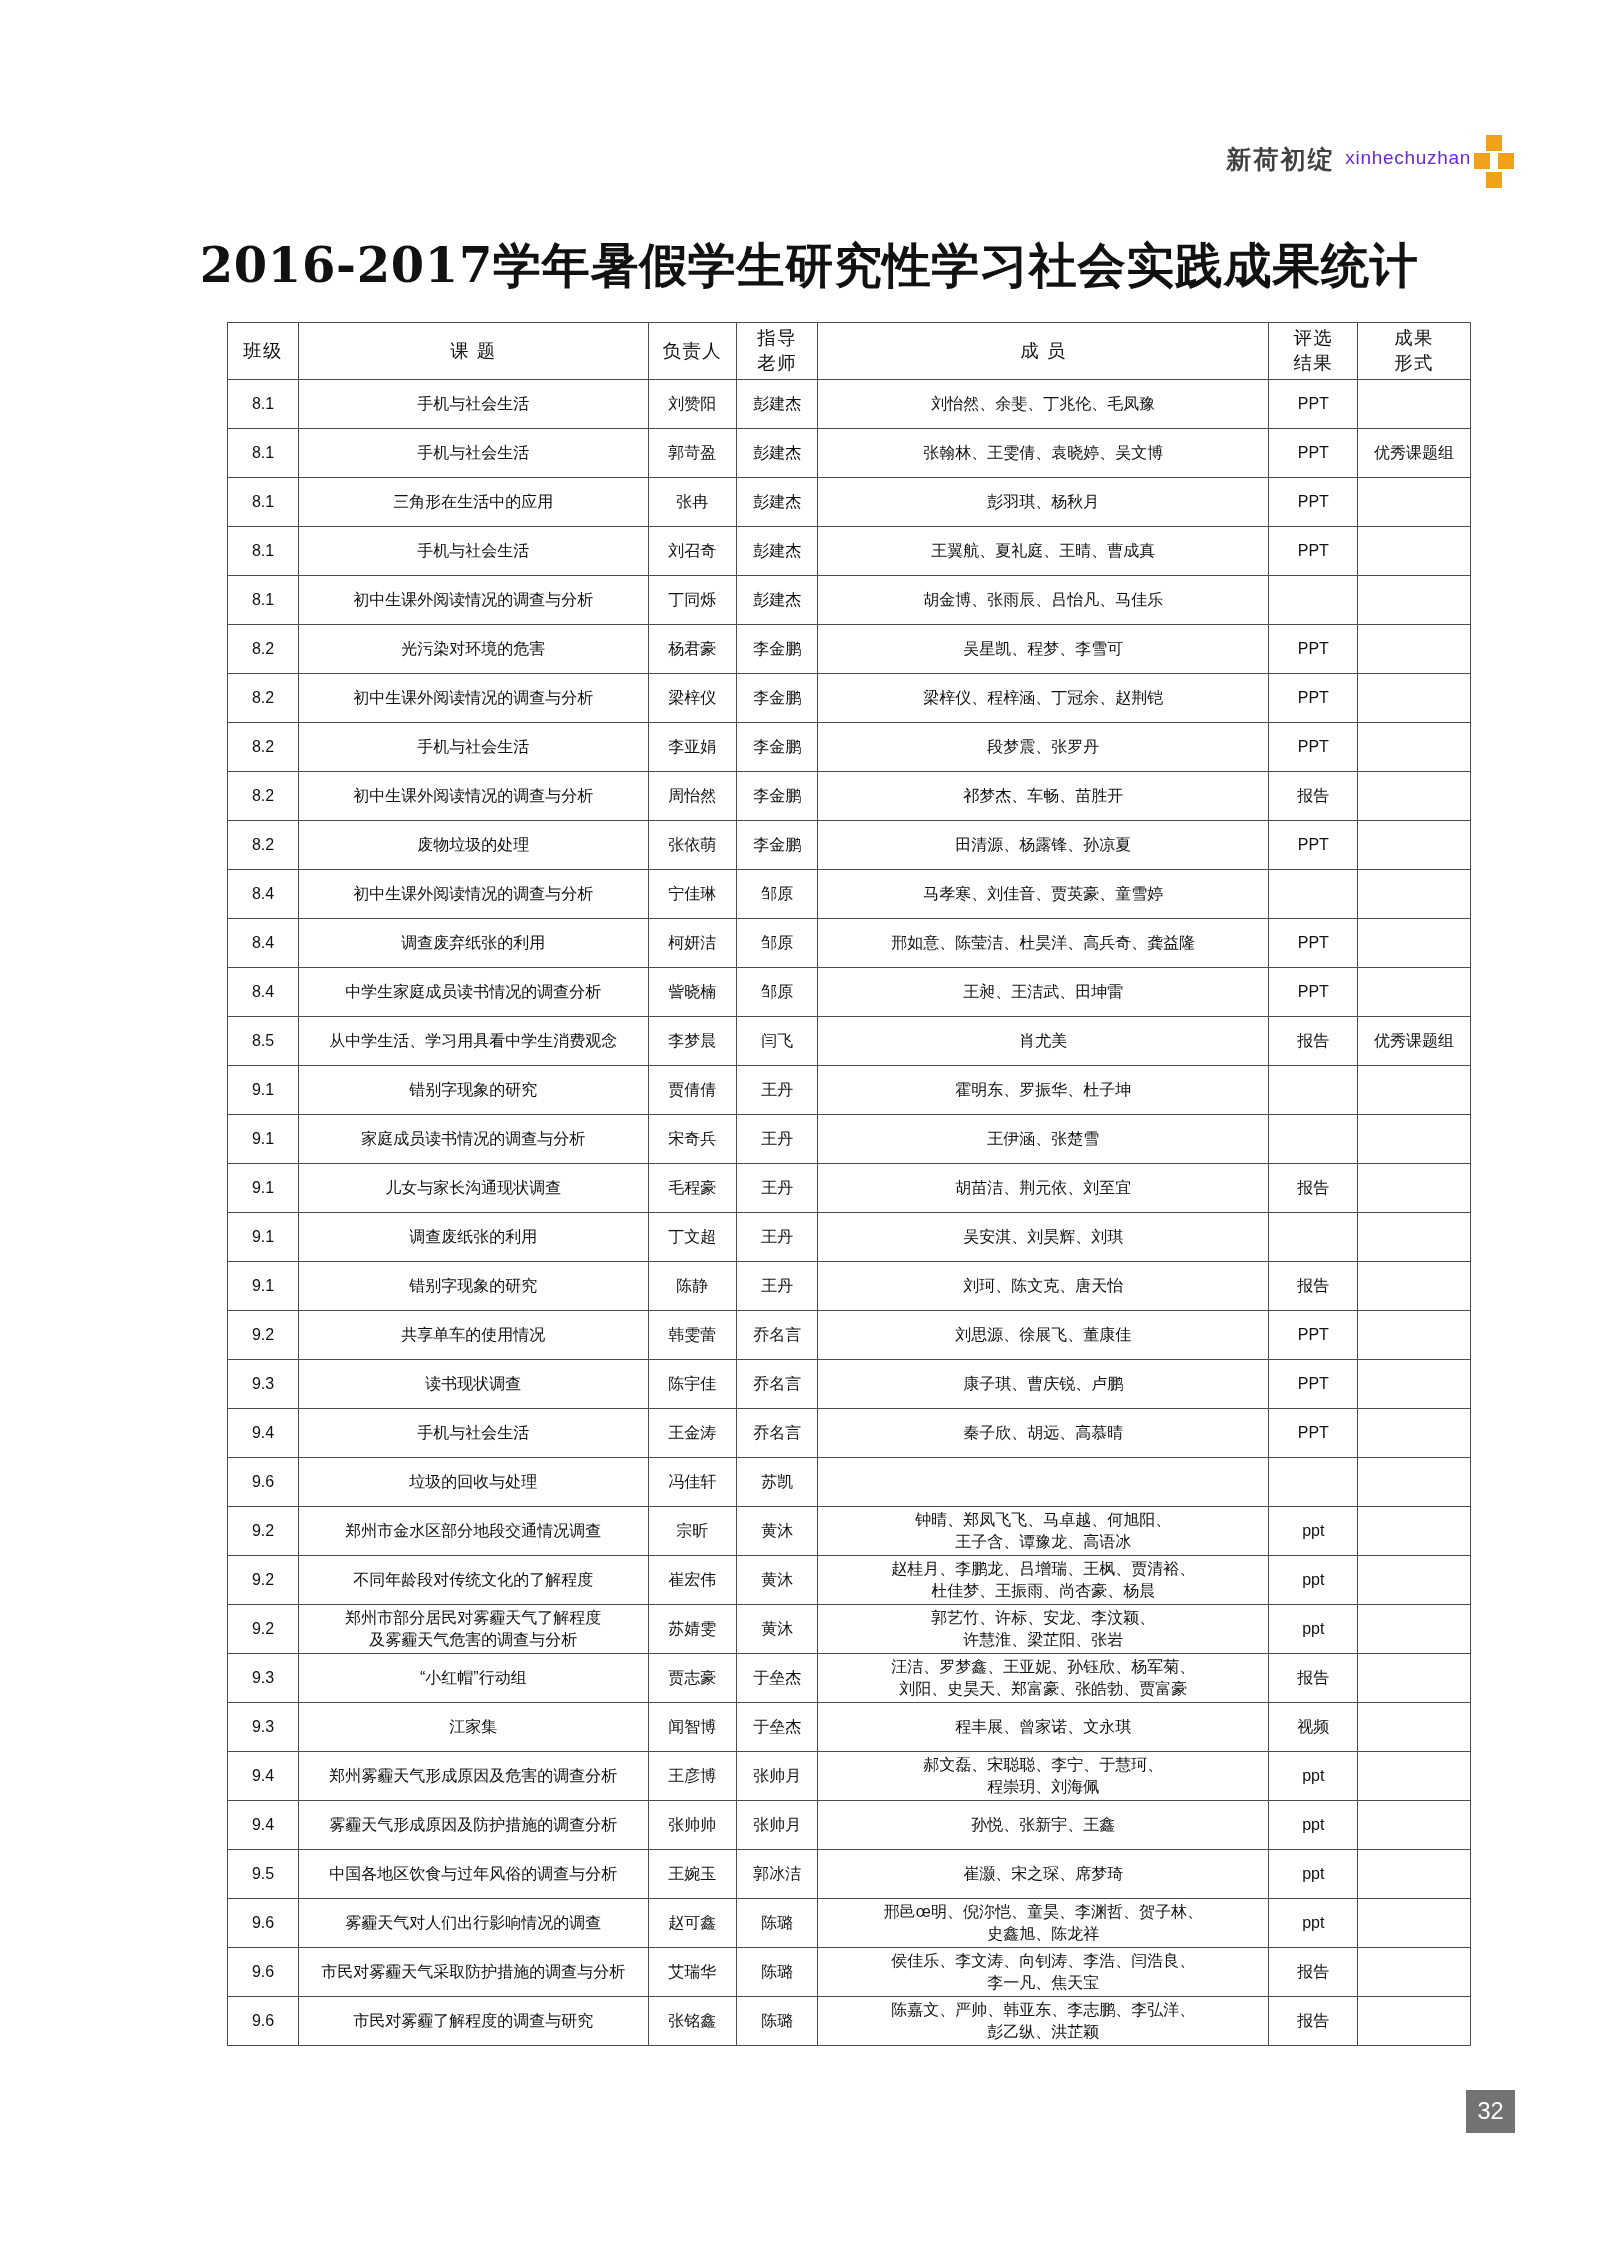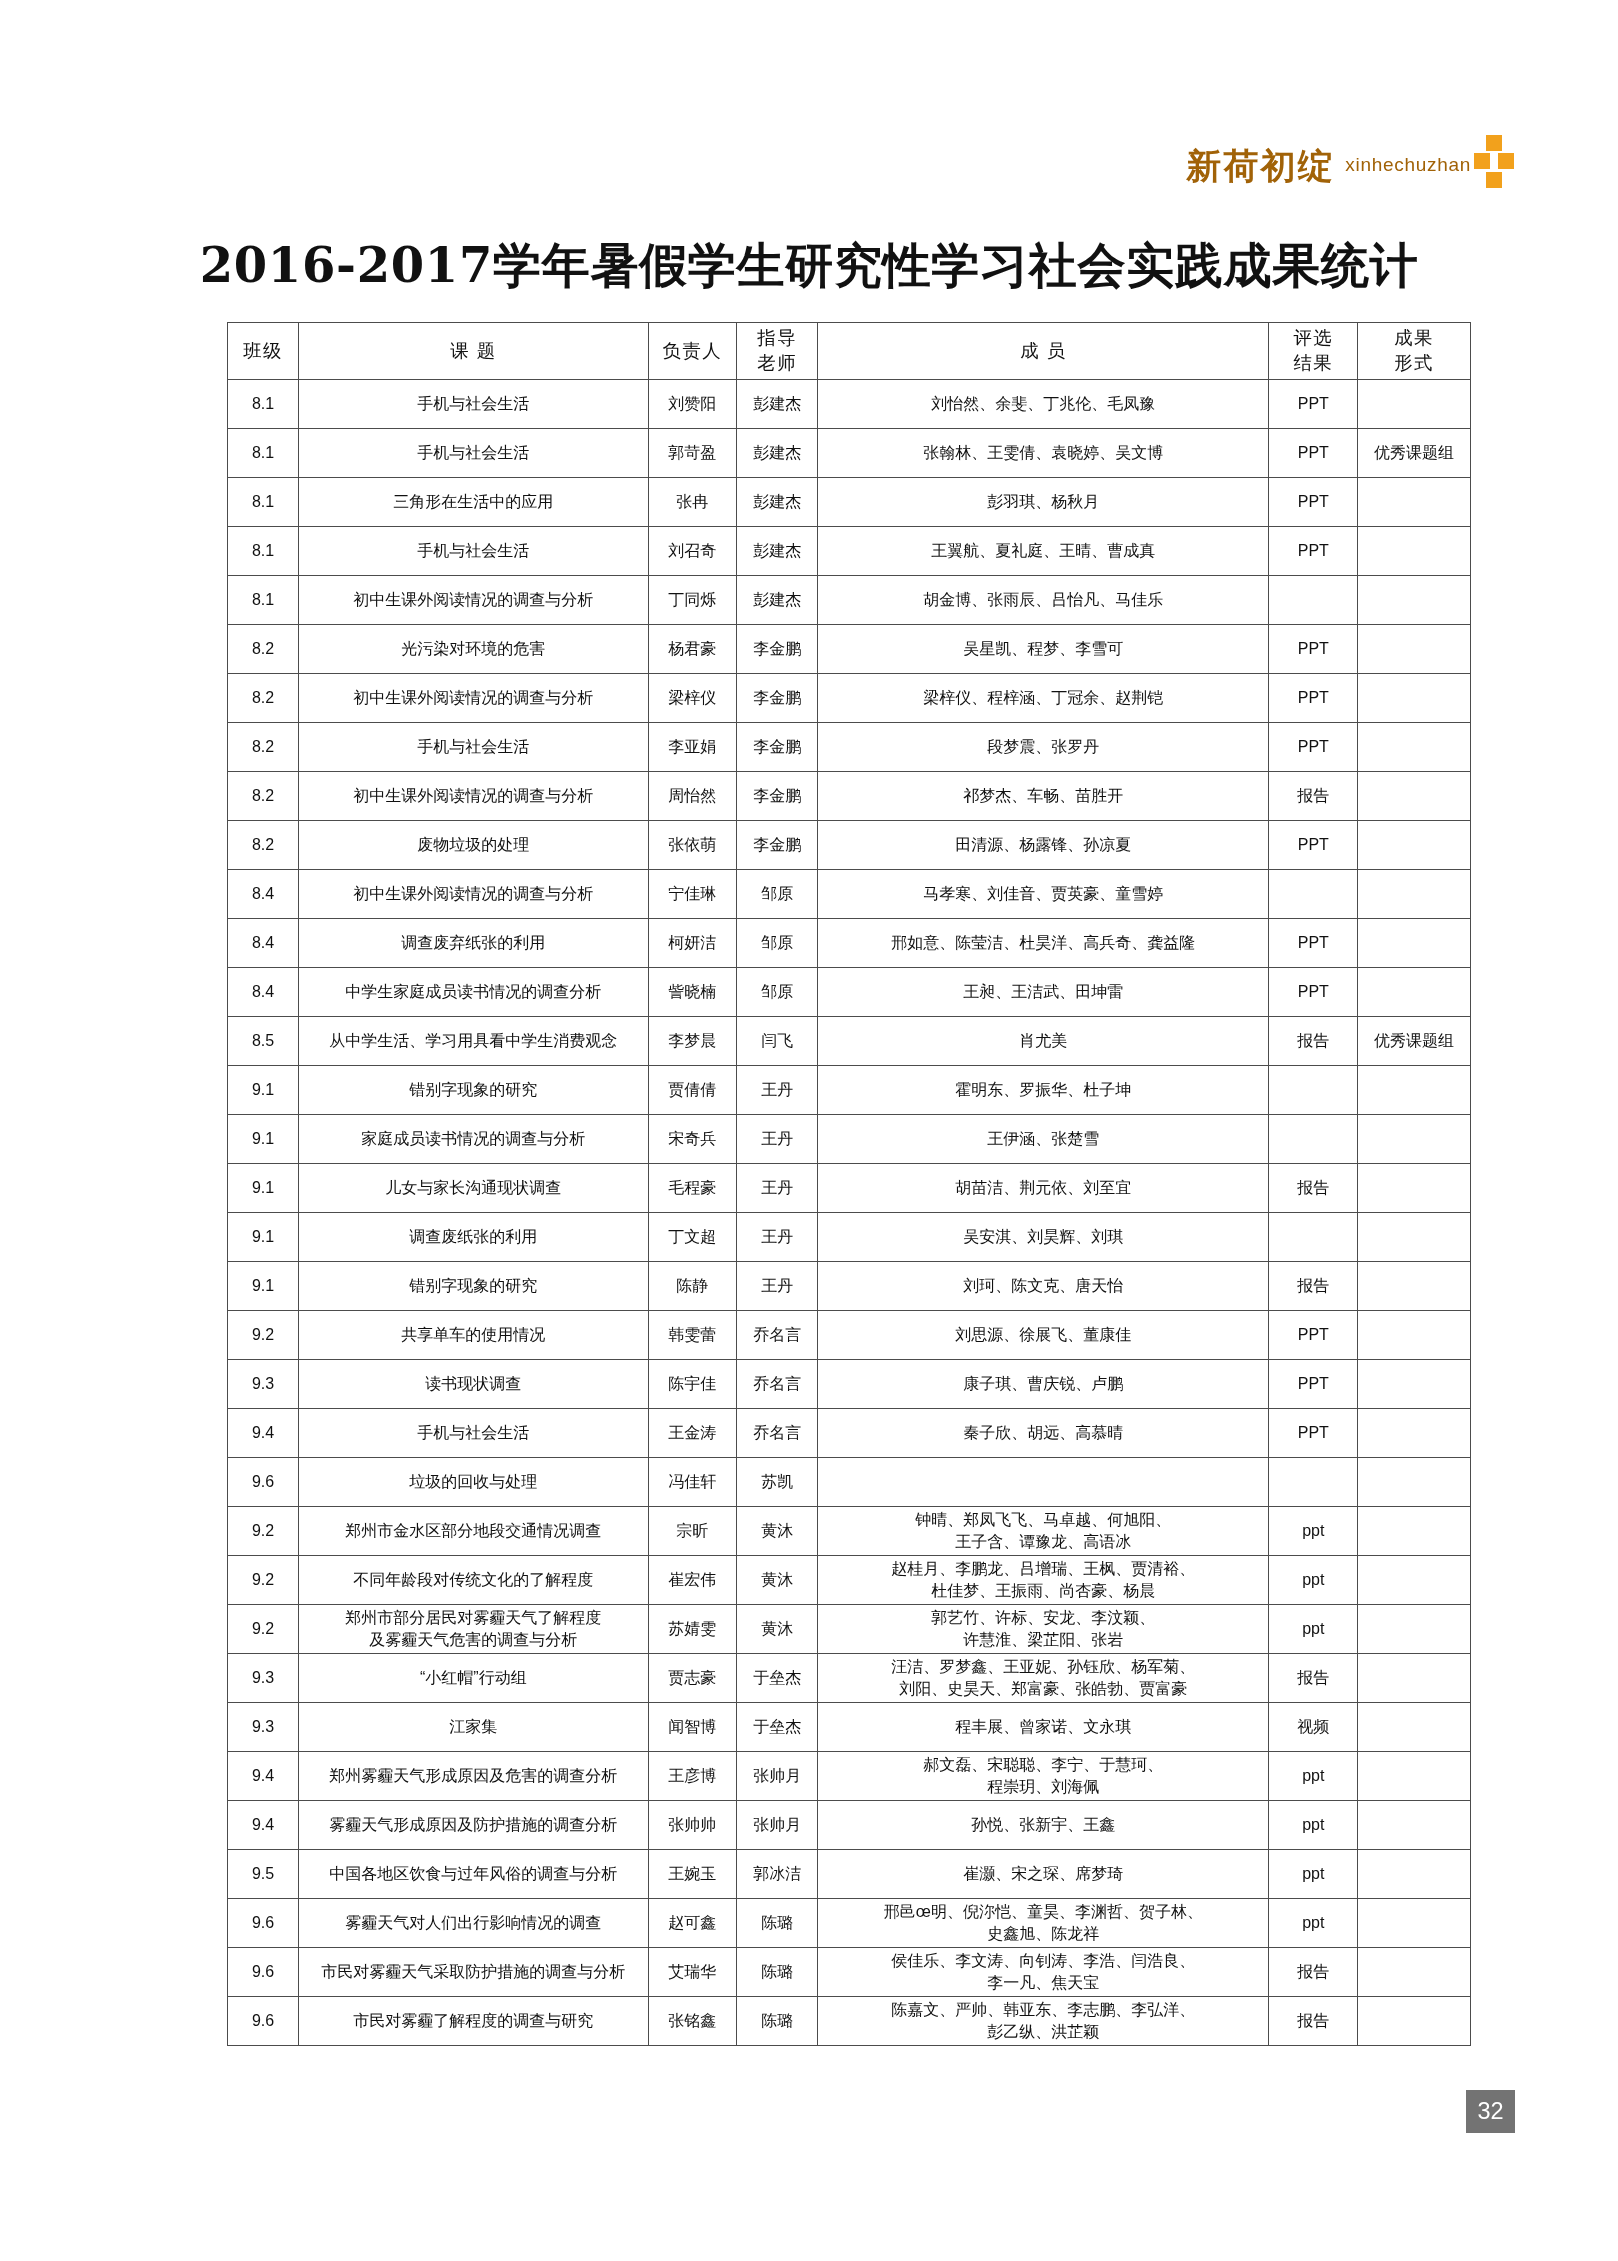--- a/index.html
+++ b/index.html
@@ -27,28 +27,28 @@
     position: absolute;
     top: 143px;
     right: 147px;
     display: flex;
     align-items: center;
     gap: 10.3px;
   }
   .header-title {
     font-family: Liberation Sans, sans-serif;
     font-weight: bold;
-    font-size: 35px;
-    color: #a16207;
+    font-size: 25px;
+    color: #404040;
     letter-spacing: 2.2px;
   }
   .header-sub {
     font-family: "Liberation Sans", sans-serif;
     font-size: 19px;
-    color: #a16207;
+    color: #6d28d9;
     letter-spacing: 0.7px;
     padding-bottom: 2.9px;
   }
   .header-marks {
     position: absolute;
     top: 135px;
     right: 103px;
     width: 41px;
     height: 53px;
   }

